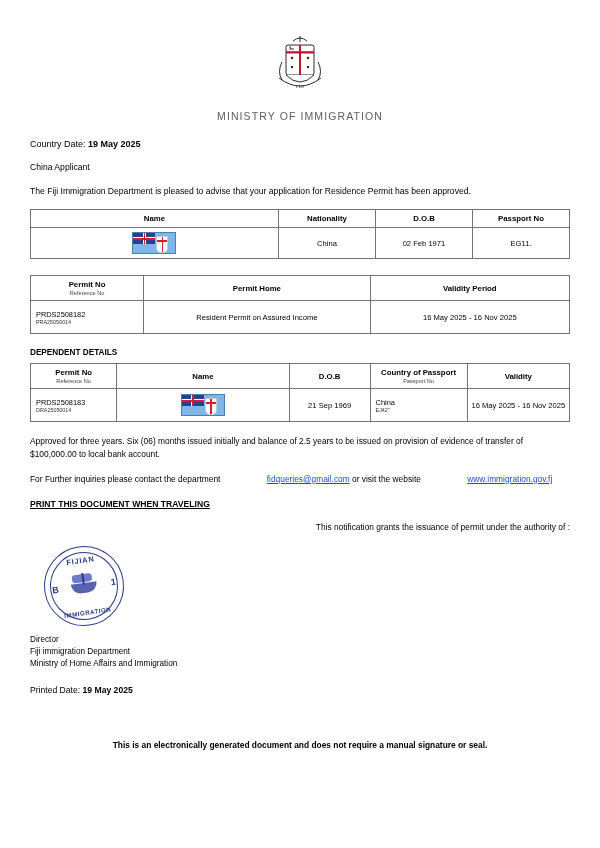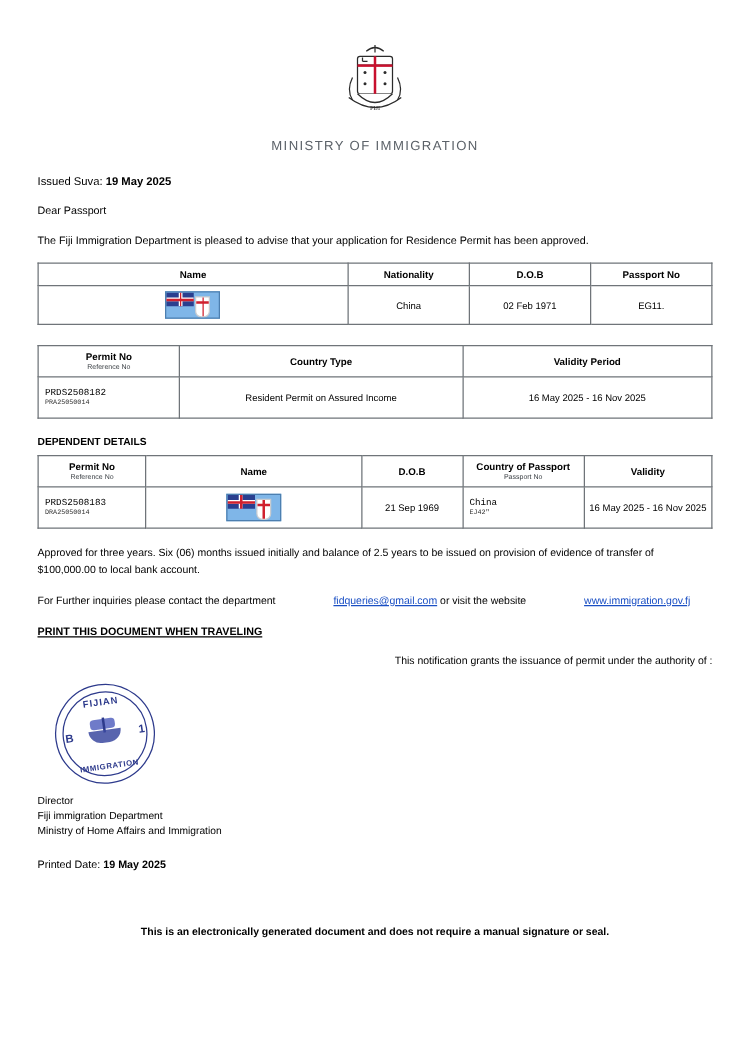--- a/index.html
+++ b/index.html
@@ -94,21 +94,20 @@
     font-size: 7.4px;
   }
   .cell-sub {
     display: block;
     font-size: 5.4px;
     color: #333;
   }
   td.leftalign {
     text-align: left !important;
     padding-left: 5px !important;
-    font-family: Liberation Mono, monospace;
   }
 
   .section-head {
     font-size: 8.2px;
     font-weight: bold;
     margin: 14px 0 6px 0;
   }
 
   
   .flag {
@@ -345,25 +344,25 @@
         <path d="M13 30 q-5 10 0 18" fill="none" stroke="#2b2b2b" stroke-width="1"></path>
         <path d="M49 30 q5 10 0 18" fill="none" stroke="#2b2b2b" stroke-width="1"></path>
         <text x="31" y="56" font-size="5" text-anchor="middle" fill="#2b2b2b" font-family="Liberation Serif, serif">FIJI</text>
       </svg>
     </div>
   </div>
 
   <div class="ministry-title">MINISTRY OF IMMIGRATION</div>
 
   <div class="line issued">
-    <span>Issued Suva:</span>
+    <span>Country Date:</span>
     <span class="bold">19 May 2025</span>
   </div>
 
-  <div class="line">Dear Passport</div>
+  <div class="line">China Applicant</div>
 
   <div class="line">The Fiji Immigration Department is pleased to advise that your application for Residence Permit has been approved.</div>
 
   <table class="framed applicant-table">
     <colgroup>
       <col style="width:46%">
         <col style="width:18%">
         <col style="width:18%">
         <col style="width:18%">
     </colgroup>
@@ -399,21 +398,21 @@
       <col style="width:21%">
         <col style="width:42%">
         <col style="width:37%">
     </colgroup>
     <thead>
       <tr>
         <th class="leftalign">
           <span>Permit No</span>
           <span class="sub-label">Reference No</span>
         </th>
-        <th>Country Type</th>
+        <th>Permit Home</th>
         <th>Validity Period</th>
       </tr>
     </thead>
     <tbody>
       <tr>
         <td class="leftalign">
           <span class="cell-main">PRDS2508182</span>
           <span class="cell-sub">PRA25050014</span>
         </td>
         <td>Resident Permit on Assured Income</td>

